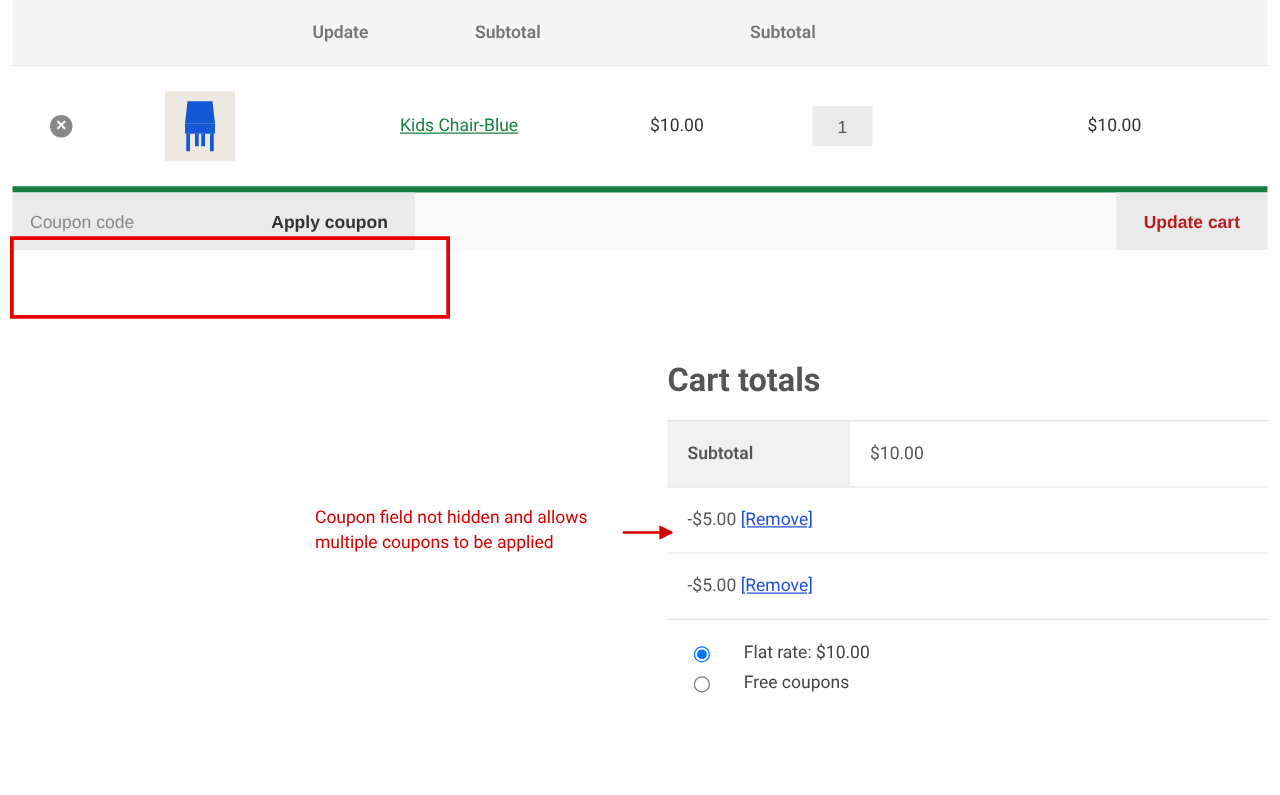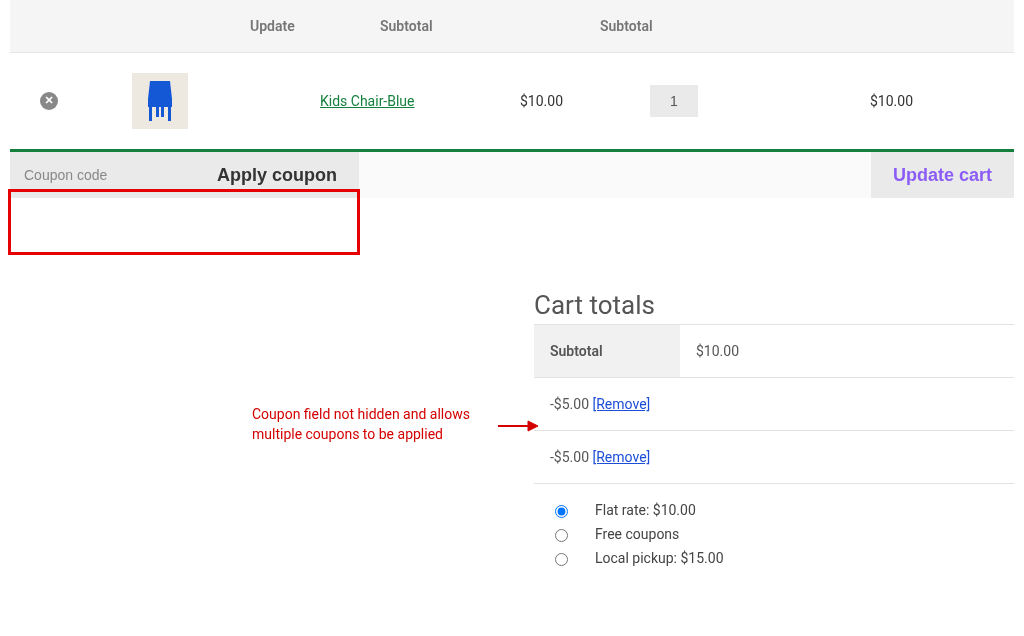--- a/index.html
+++ b/index.html
@@ -28,45 +28,45 @@
     width: 56px; height: 56px; background: #ede9e0; display:flex; align-items:center; justify-content:center;
   }
   .thumb svg { width: 40px; height: 48px; }
   .product-link { color: #15803d; text-decoration: underline; }
   .qty-input {
     width: 48px; height: 32px; border: none; background: #eaeaea; text-align: center;
     font-size: 14px; color:#555;
   }
   .coupon-row {
     display: flex; justify-content: space-between; align-items: stretch;
-    background: #fafafa; border-top:3px solid #15803d;
+    background: #fafafa; border-top:5px solid #15803d;
   }
   .coupon-left { display: flex; }
   .coupon-input {
     width: 185px; border: none; background: #eaeaea; padding: 0 14px; font-size: 14px; color:#666;
   }
   .coupon-input::placeholder { color:#888; }
   .btn {
     background: #eaeaea; border: none; padding: 0 22px; height: 46px; font-weight: 600;
-    color: #333; cursor: pointer; font-size:18px;
+    color: #333; cursor: pointer; font-size:14px;
   }
-  .btn.update { color:#8b5cf6; }
+  .btn.update { color:#b91c1c; }
   .highlight-box {
     position:absolute; border:3px solid #e60000; left:8px; top:189px; width:352px; height:66px;
     pointer-events:none;
   }
   .annotation {
     position:absolute; left:252px; top:405px; color:#d40000; font-size:14px; line-height:1.4;
   }
   .arrow {
     position:absolute; left:498px; top:420px; width:40px; height:12px;
   }
   .arrow line, .arrow polygon { stroke:#d40000; fill:#d40000; }
   .cart-totals { position:absolute; left:534px; top:290px; width:480px; }
-  .ct-title { font-size:26px; font-weight:400; color:#555; margin-bottom:4px; }
+  .ct-title { font-size:26px; font-weight:700; color:#555; margin-bottom:16px; }
   .tot-row { display:flex; }
   .tot-label { width:146px; background:#f1f1f1; padding:18px 16px; color:#555; font-weight:600; border-top:1px solid #e2e2e2;}
   .tot-val   { flex:1; padding:18px 16px; color:#555; border-top:1px solid #e2e2e2;}
   .tot-row:first-of-type .tot-label,
   .tot-row:first-of-type .tot-val { border-top:none; }
   .remove-link { color:#1d4ed8; text-decoration:underline; }
   .ship-opts { display:flex; flex-direction:column; gap:8px; font-size:14px; color:#444;}
   .ship-opts label { display:flex; align-items:center; gap:24px; }
 </style>
 </head>
@@ -152,20 +152,16 @@
     <div class="tot-val">
       <div class="ship-opts">
         <label>
           <input type="radio" name="ship" checked="" style="">
           <span>Flat rate: $10.00</span>
         </label>
         <label>
           <input type="radio" name="ship" style="">
           <span>Free coupons</span>
         </label>
-        <label>
-          <input type="radio" name="ship" style="">
-          <span>Local pickup: $15.00</span>
-        </label>
       </div>
     </div>
   </div>
 </div>
 
 </body></html>

